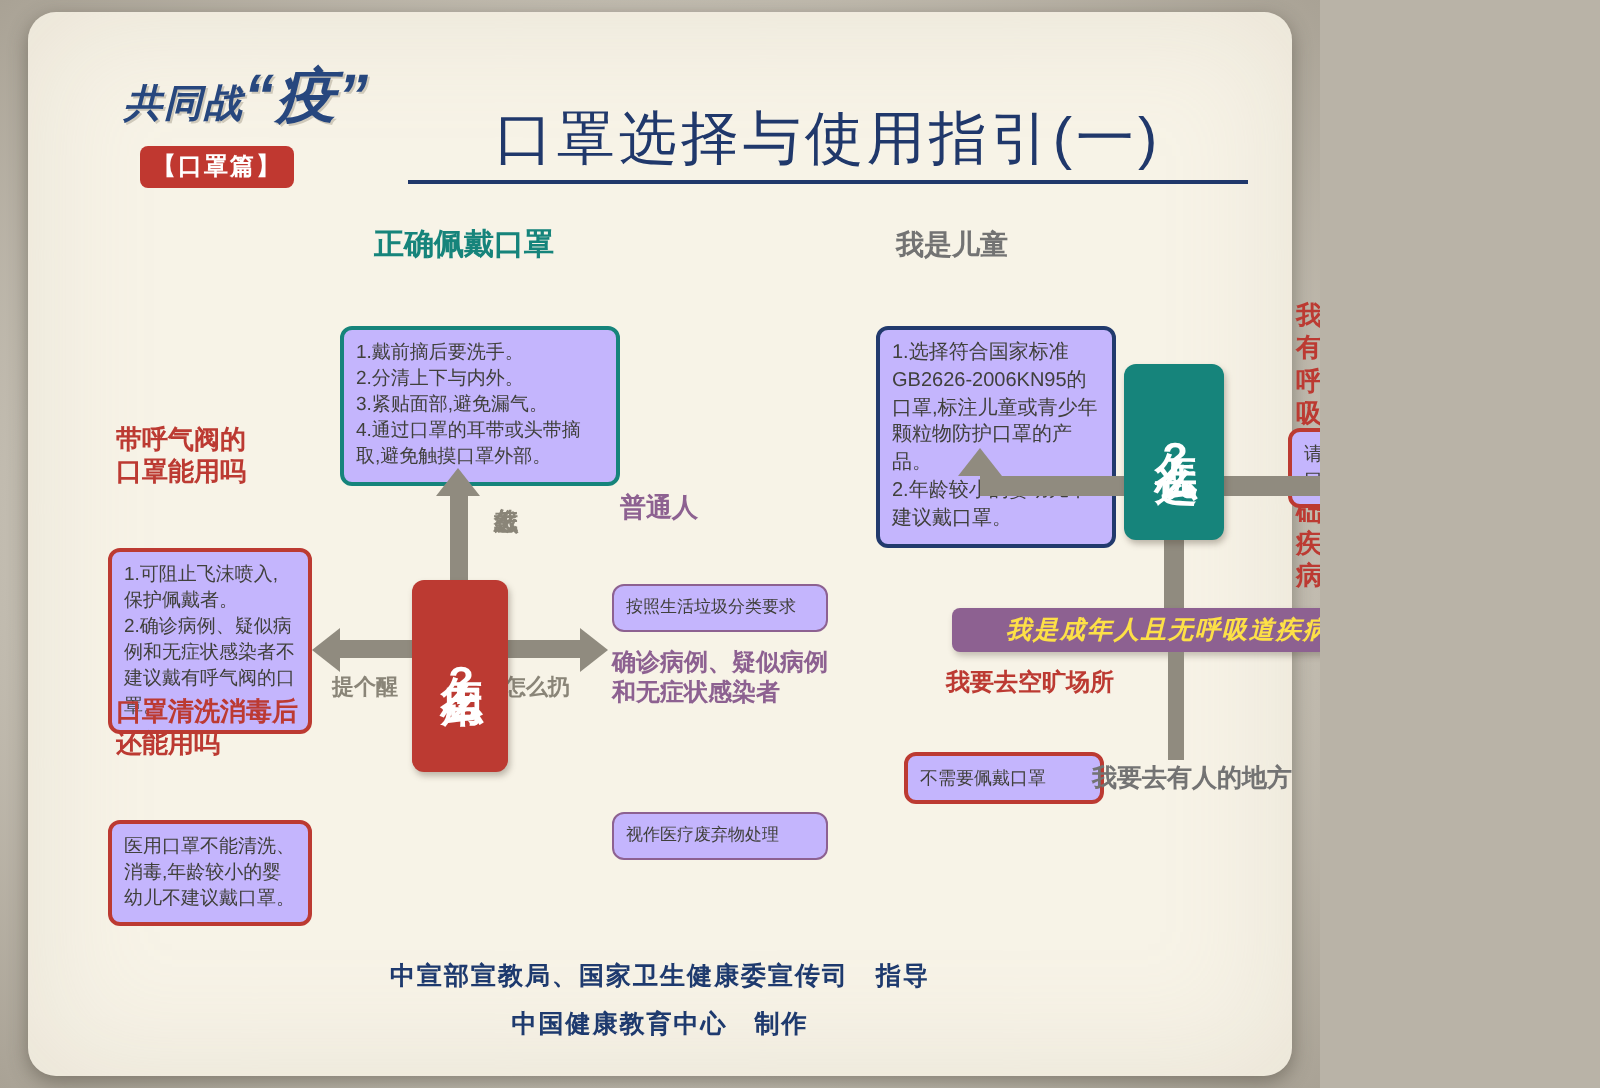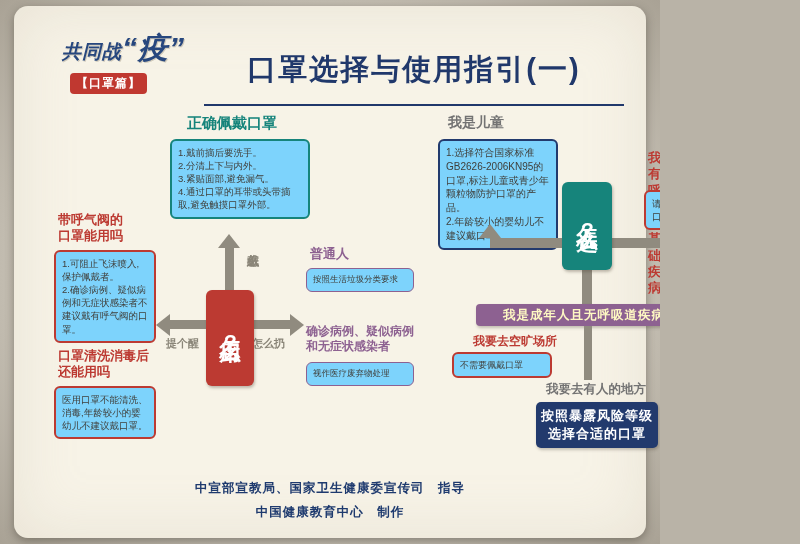--- a/index.html
+++ b/index.html
@@ -19,32 +19,32 @@
   }
   
   .logo{position:absolute;left:48px;top:22px;width:130px;}
   .logo-line1{color:#27477e;font-weight:bold;font-style:italic;font-size:19px;letter-spacing:1px;text-shadow:1px 1px 0 #cfc9ba;}
   .logo-yi{font-size:30px;color:#27477e;}
   .logo-badge{display:inline-block;margin-top:4px;margin-left:8px;background:#c03830;color:#fff;font-weight:bold;
     font-size:12px;padding:2px 6px;border-radius:4px;letter-spacing:1px;}
   
   .title{
     position:absolute;left:190px;top:44px;width:420px;text-align:center;
-    color:#20386b;font-size:29px;font-weight:bold;letter-spacing:2px;
-    padding-bottom:14px;border-bottom:2px solid #20386b;
+    color:#20386b;font-size:29px;font-weight:normal;letter-spacing:2px;
+    padding-bottom:0;border-bottom:2px solid #20386b;
   }
   
   .hdr{position:absolute;font-weight:bold;white-space:pre-line;line-height:1.25;}
   .hdr.teal{color:#16847b;}
   .hdr.red{color:#bc3a32;}
   .hdr.purple{color:#8d6191;}
   .hdr.navy{color:#737373;}
   .box{
-    position:absolute;background:#7dd3fc;border:2px solid;border-radius:6px;
-    padding:5px 6px;font-size:9.5px;line-height:1.38;color:#40403c;white-space:pre-line;
+    position:absolute;background:#c4b5fd;border:2px solid;border-radius:6px;
+    padding:5px 6px;font-size:9.5px;line-height:1.38;color:#40403c;white-space:pre-line;margin-top:24px;
   }
   .box.teal{border-color:#16847b;}
   .box.red{border-color:#bc3a32;}
   .box.purple{border-color:#8d6191;border-width:1.5px;}
   .box.navy{border-color:#223a6d;}
   .vbox{
     position:absolute;border-radius:6px;color:#fff;font-weight:bold;
     display:flex;align-items:center;justify-content:center;
     box-shadow:1px 2px 3px rgba(80,70,55,.35);
   }
@@ -54,23 +54,24 @@
   .vlabel{position:absolute;color:#8a8578;font-weight:bold;font-size:12px;writing-mode:vertical-rl;text-orientation:upright;}
   .hlabel{position:absolute;color:#8a8578;font-weight:bold;font-size:11px;}
   
   .shaft{position:absolute;background:#908b7f;}
   .head{position:absolute;width:0;height:0;}
   .head.up{border-left:11px solid transparent;border-right:11px solid transparent;border-bottom:14px solid #908b7f;}
   .head.left{border-top:11px solid transparent;border-bottom:11px solid transparent;border-right:14px solid #908b7f;}
   .head.right{border-top:11px solid transparent;border-bottom:11px solid transparent;border-left:14px solid #908b7f;}
   
   .bar-purple{
-    position:absolute;background:#8d6191;color:#fef9c3;font-weight:bold;font-size:12.5px;
+    position:absolute;background:#8d6191;color:#fde047;font-weight:bold;font-size:12.5px;
     display:flex;align-items:center;justify-content:center;border-radius:4px;letter-spacing:1px;
     box-shadow:1px 2px 3px rgba(80,70,55,.3);
+    font-style:italic;
   }
   .fill-navy{
     position:absolute;background:#223a6d;color:#fff;font-weight:bold;font-size:13px;
     display:flex;align-items:center;justify-content:center;text-align:center;border-radius:5px;
     white-space:pre-line;line-height:1.4;letter-spacing:1px;
     box-shadow:1px 2px 3px rgba(80,70,55,.3);
   }
   .footer{position:absolute;left:0;width:100%;text-align:center;color:#1e3a6e;font-size:12.5px;font-weight:bold;letter-spacing:1px;}
 </style>
 </head>
@@ -117,21 +118,21 @@
 
     <div class="vbox red" style="left:192px;top:284px;width:48px;height:96px;">
       <span>怎么用?</span>
     </div>
 
     <div class="hdr purple" style="left:296px;top:240px;font-size:13px;">普通人</div>
     <div class="box purple" style="left:292px;top:262px;width:94px;font-size:8.5px;">按照生活垃圾分类要求</div>
 
     <div class="hdr purple" style="left:292px;top:318px;font-size:12px;">确诊病例、疑似病例
 和无症状感染者</div>
-    <div class="box purple" style="left:292px;top:356px;width:94px;font-size:8.5px;">视作医疗废弃物处理</div>
+    <div class="box purple" style="left:292px;top:376px;width:94px;font-size:8.5px;">视作医疗废弃物处理</div>
 
     <div class="hdr navy" style="left:434px;top:108px;font-size:14px;">我是儿童</div>
     <div class="box navy" style="left:424px;top:133px;width:104px;font-size:10px;">1.选择符合国家标准GB2626-2006KN95的口罩,标注儿童或青少年颗粒物防护口罩的产品。
 2.年龄较小的婴幼儿不建议戴口罩。</div>
 
     <div class="hdr red" style="left:634px;top:144px;font-size:13px;">我有呼吸道
 基础疾病</div>
     <div class="box red" style="left:630px;top:184px;width:92px;">请在医生指导下选择口罩产品。</div>
 
     <div class="shaft" style="left:476px;top:232px;width:192px;height:10px;"></div>
@@ -143,20 +144,18 @@
       <span>怎么选?</span>
     </div>
 
     <div class="bar-purple" style="left:462px;top:298px;width:216px;height:22px;">我是成年人且无呼吸道疾病</div>
 
     <div class="hdr red" style="left:459px;top:328px;font-size:12px;">我要去空旷场所</div>
     <div class="box red" style="left:438px;top:346px;width:84px;font-size:9px;">不需要佩戴口罩</div>
 
     <div class="shaft" style="left:570px;top:320px;width:8px;height:54px;"></div>
     <div class="hdr navy" style="left:532px;top:376px;font-size:12.5px;">我要去有人的地方</div>
-    <div class="fill-navy" style="left:522px;top:396px;width:122px;height:46px;">按照暴露风险等级
-选择合适的口罩</div>
 
     <div class="footer" style="top:474px;">中宣部宣教局、国家卫生健康委宣传司　指导</div>
     <div class="footer" style="top:498px;">中国健康教育中心　制作</div>
 
   </div>
 </div>
 
 </body></html>

